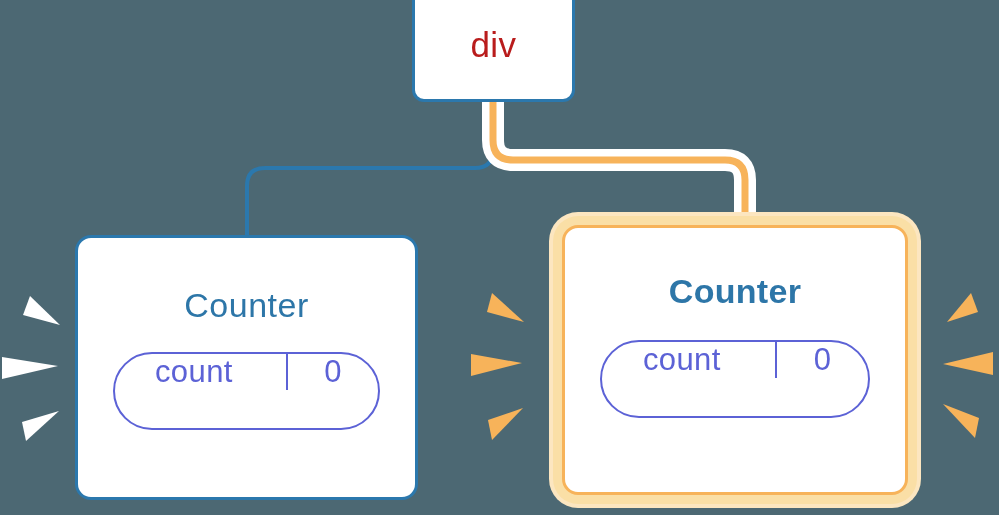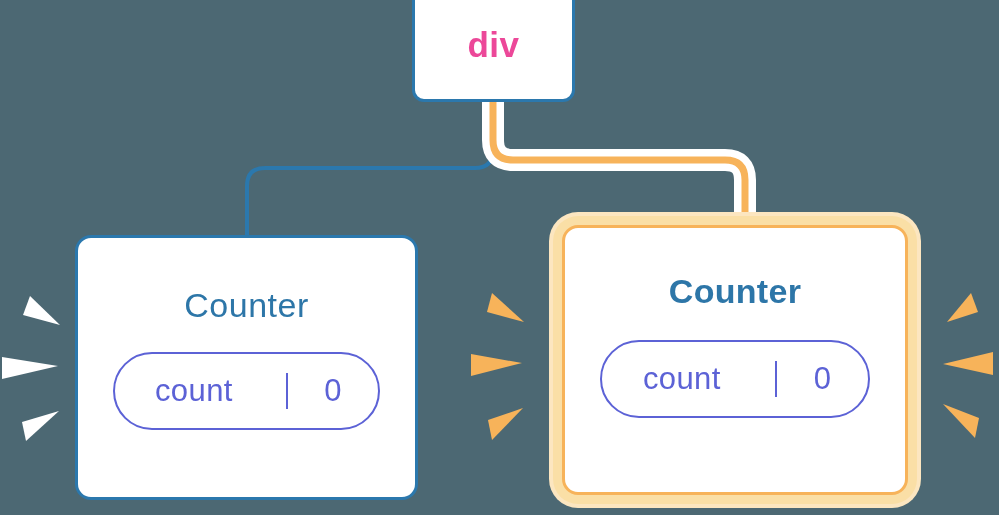--- a/index.html
+++ b/index.html
@@ -42,22 +42,22 @@
     left: 412px;
     top: -12px;
     width: 163px;
     height: 114px;
     border: 3px solid #2b78ad;
     border-radius: 12px;
     justify-content: center;
   }
   #node-div .node-title {
     font-size: 35px;
-    color: #ec4899;
-    font-weight: 700;
+    color: #b91c1c;
+    font-weight: 400;
     letter-spacing: 0.5px;
   }
 
   #node-counter-left {
     left: 75px;
     top: 235px;
     width: 343px;
     height: 265px;
     border: 3px solid #2b78ad;
     border-radius: 16px;
@@ -85,21 +85,21 @@
     margin-top: 44px;
     font-size: 34px;
     font-weight: 700;
     color: #2d76a8;
     letter-spacing: 0.3px;
   }
 
   
   .state-pill {
     display: flex;
-    align-items: center;
+    align-items: flex-start;
     border: 2px solid #5c62d6;
     border-radius: 999px;
     height: 74px;
     overflow: hidden;
     background: #ffffff;
     gap: 13px;
   }
   #node-counter-left .state-pill {
     margin-top: 27px;
     width: 263px;

